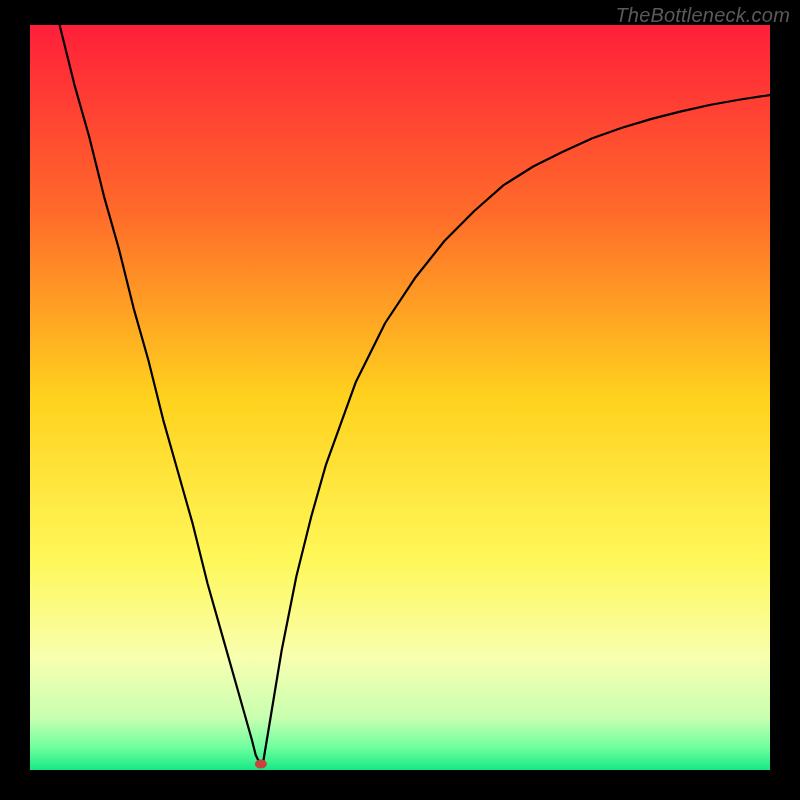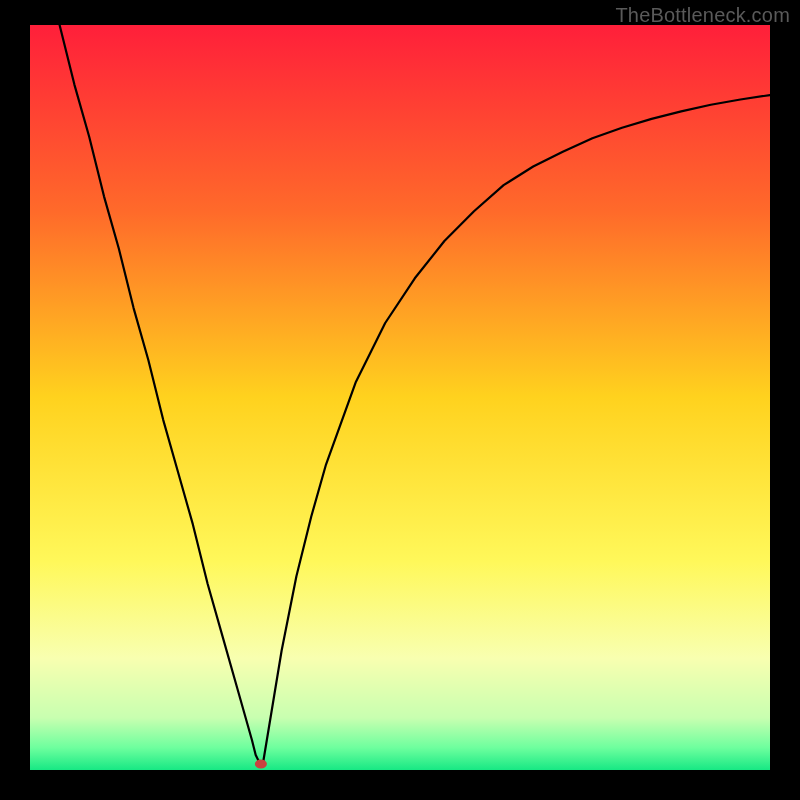--- a/index.html
+++ b/index.html
@@ -9,20 +9,21 @@
     height: 800px;
     background: #000;
     font-family: Arial, Helvetica, sans-serif;
     overflow: hidden;
   }
   .frame {
     position: relative;
     width: 800px;
     height: 601px;
     background: #000;
+    font-style: italic;
   }
   .watermark {
     position: absolute;
     top: 4px;
     right: 10px;
     color: #5a5a5a;
     font-size: 20px;
     font-weight: 500;
     letter-spacing: 0.2px;
     z-index: 50;

